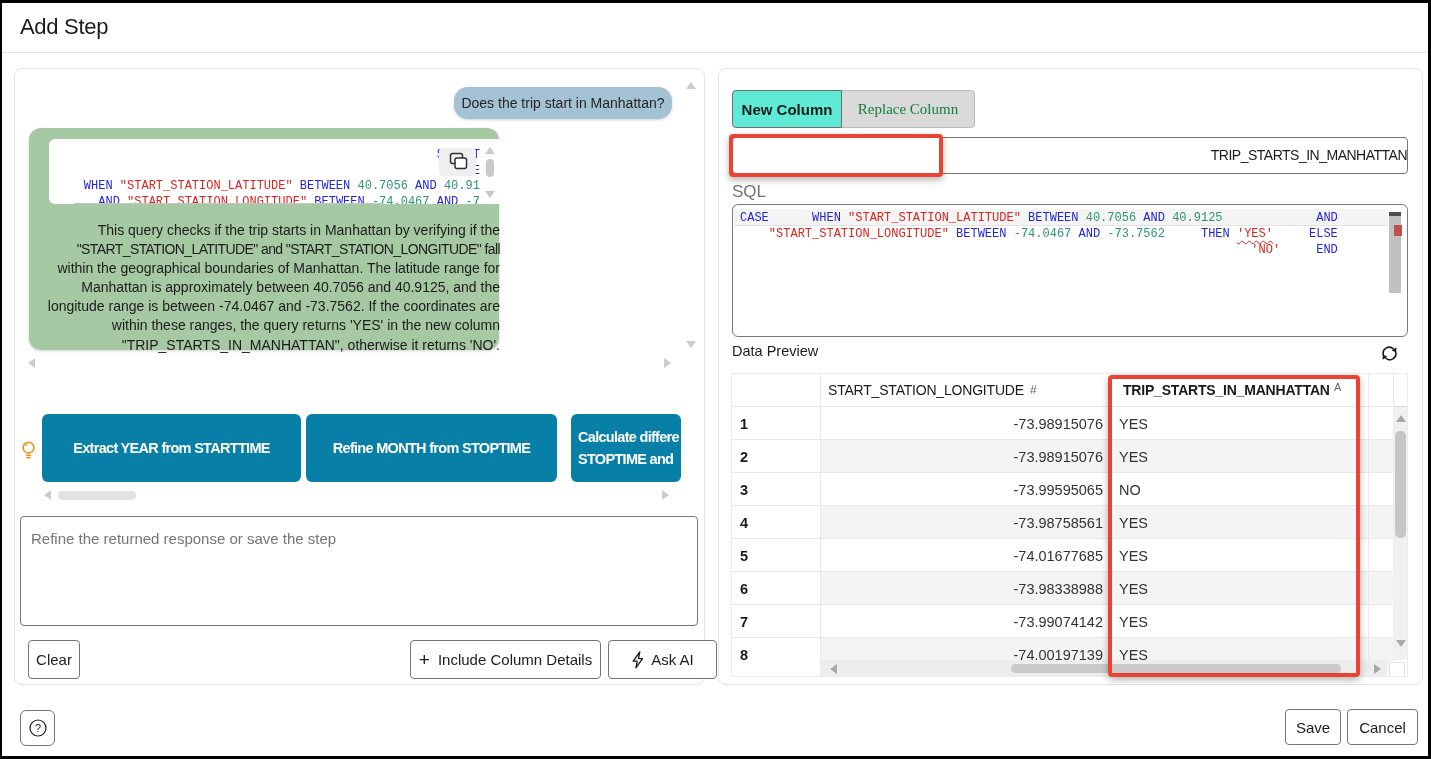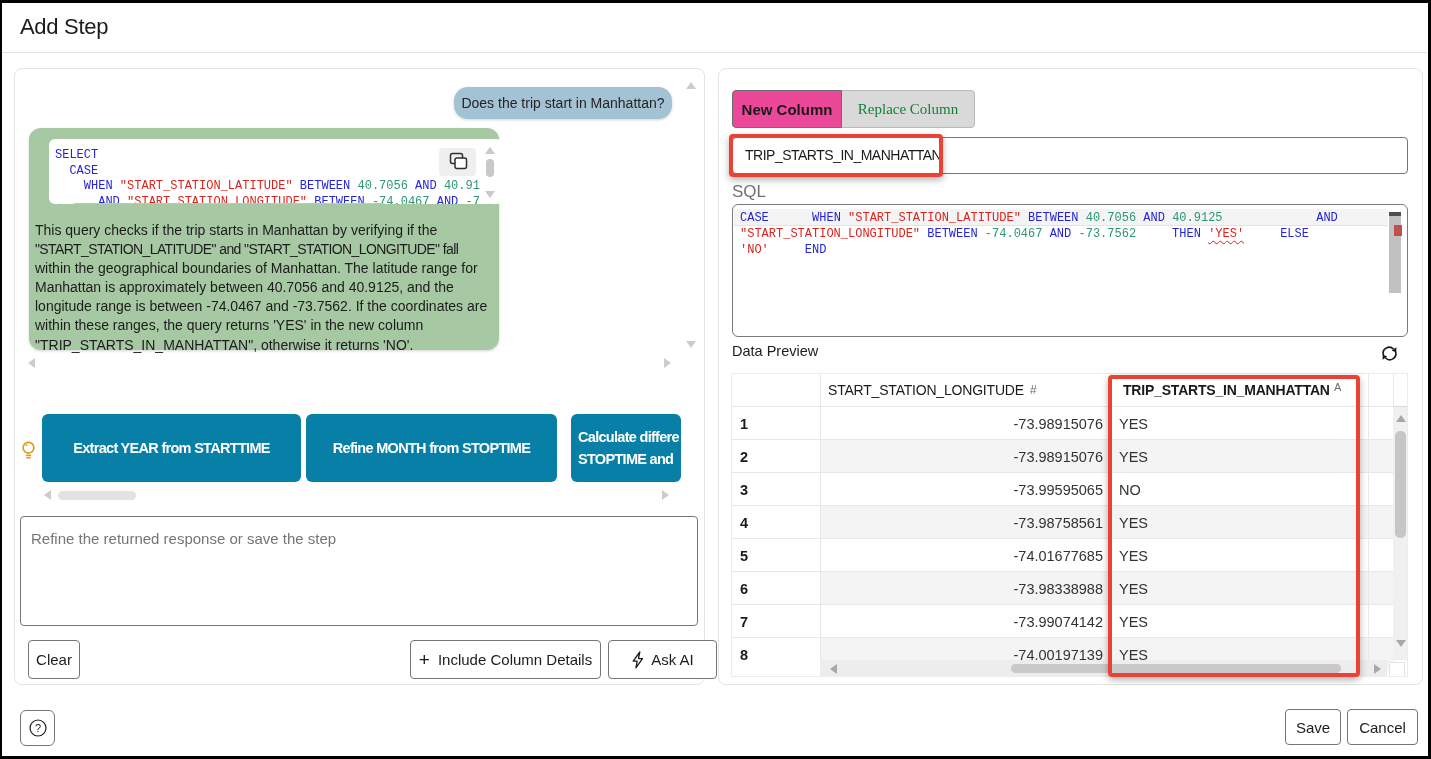--- a/index.html
+++ b/index.html
@@ -1,20 +1,20 @@
 <!DOCTYPE html>
 <html><head>
 <meta charset="utf-8">
 <style>
   * { margin:0; padding:0; box-sizing:border-box; }
   html,body { width:1431px; height:759px; background:#fff; overflow:hidden; }
   body { font-family:"Liberation Sans", sans-serif; position:relative; }
   #frame { position:absolute; left:0; top:0; width:1431px; height:759px;
            border:3px solid #000; border-left-width:2px; z-index:99; pointer-events:none; }
-  .abs { position:absolute; }
+  .abs { position:absolute;text-align:right; }
   .mono { font-family:"Liberation Mono", monospace; }
   .kw { color:#2525d8; }
   .str { color:#d9251d; }
   .num { color:#2e9578; }
 
   
   #title { left:20px; top:14px; font-size:22px; color:#1c1c1c; letter-spacing:-0.3px; }
   #hdrline { left:0; top:52px; width:1427px; height:1px; background:#e2e2e2; }
 
   
@@ -48,21 +48,21 @@
 
   
   #ta { left:20px; top:516px; width:678px; height:110px; border:1px solid #767676; border-radius:4px; }
   #ta-ph { left:31px; top:530px; font-size:15px; color:#757575; }
 
   
   .btn { position:absolute; background:#fff; border:1px solid #757575; border-radius:4px;
      font-size:15px; color:#1c1c1c; display:flex; align-items:center; justify-content:center; }
 
   
-  #tab1 { left:732px; top:90px; width:110px; height:38px; background:#ec4899; border:1px solid #6e6e6e;
+  #tab1 { left:732px; top:90px; width:110px; height:38px; background:#5eead4; border:1px solid #6e6e6e;
      border-radius:4px 0 0 4px; font-size:15px; font-weight:bold; color:#1a1a1a;
      display:flex; align-items:center; justify-content:center; z-index:2; }
   #tab2 { left:841px; top:90px; width:134px; height:38px; background:#d9d9d9; border:1px solid #b9b9b9;
      border-radius:0 4px 4px 0; font-size:15px; color:#15803d;
      display:flex; align-items:center; justify-content:center;font-family:Liberation Serif, serif; }
   #colinput { left:732px; top:137px; width:676px; height:37px; border:1px solid #767676;
      border-radius:4px; font-size:14px; letter-spacing:-0.5px; color:#1a1a1a; line-height:35px; padding-left:12px; }
   .redbox { position:absolute; border:4px solid #ea4335; border-radius:4px;
      box-shadow:0 3px 7px rgba(0,0,0,0.3); z-index:5; }
   #redbox1 { left:729px; top:134px; width:214px; height:43px; }

